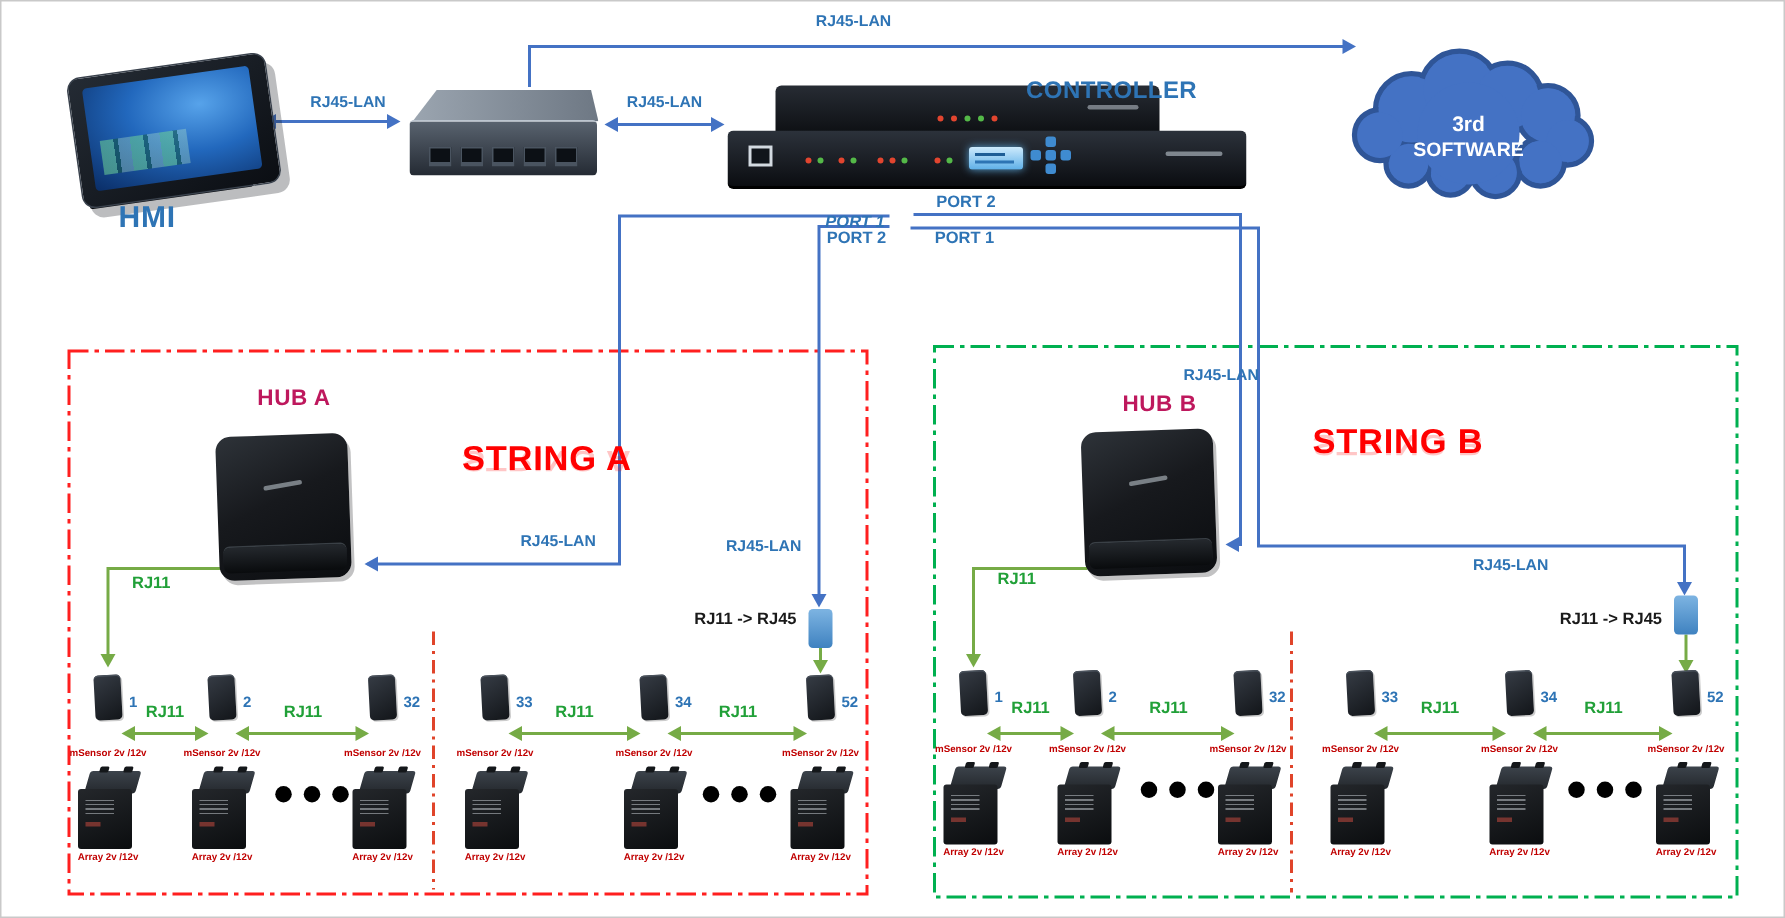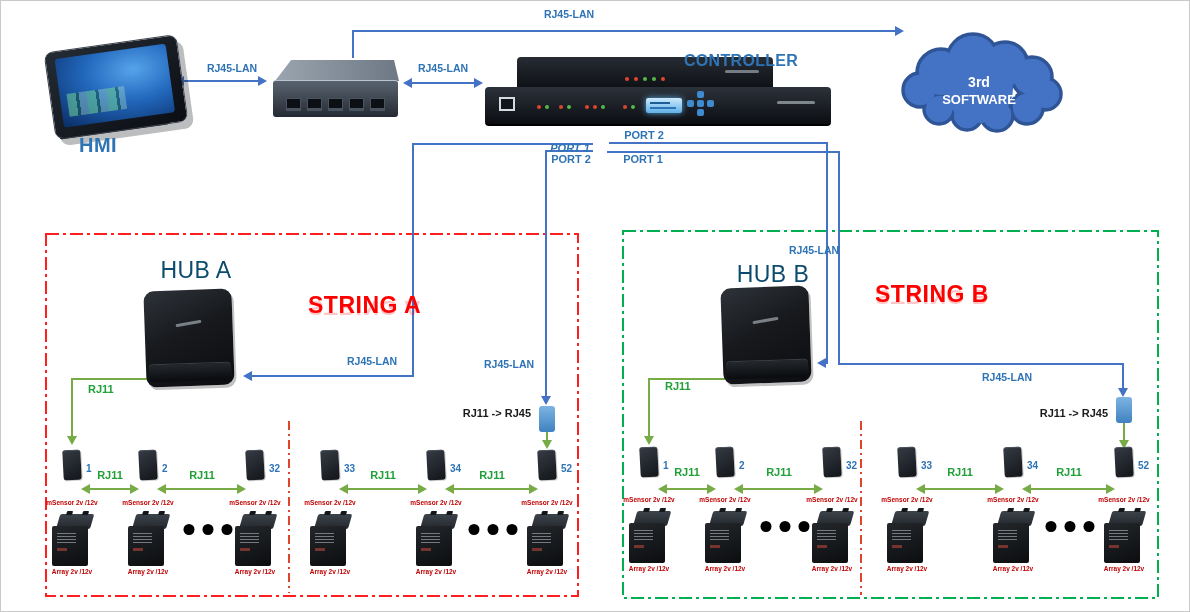--- a/index.html
+++ b/index.html
@@ -52,21 +52,21 @@
   .ctl-nav{position:absolute;left:212px;top:13px;width:7px;height:7px;border-radius:2px;background:#3f8bd0;
        box-shadow:0 -9px 0 #3f8bd0,0 9px 0 #3f8bd0,-10px 0 0 #3f8bd0,10px 0 0 #3f8bd0;}
   .ctl-front .logo{position:absolute;right:16px;top:14px;width:38px;height:3px;background:#97a0a8;border-radius:2px;opacity:.8;}
 
   .cloudwrap{left:880px;top:26px;z-index:4;}
 
   
   .string-box{position:absolute;z-index:2;}
   .string-a{left:45px;top:233px;width:532px;height:362px;}
   .string-b{left:622px;top:230px;width:535px;height:367px;}
-  .hub-label{position:absolute;font-weight:400;font-size:23px;color:#0c4a6e;letter-spacing:.4px;transform:translateX(-50%);left:150px;z-index:6;}
+  .hub-label{position:absolute;font-weight:700;font-size:15px;color:#be185d;letter-spacing:.4px;transform:translateX(-50%);left:150px;z-index:6;}
   .string-a .hub-label{top:23px;}
   .string-b .hub-label{top:30px;}
   .hub-top-label{position:absolute;left:166px;top:13px;}
   .string-title{position:absolute;font-weight:700;font-size:23px;color:#FF0000;letter-spacing:.5px;z-index:6;line-height:1;}
   .string-a .string-title{left:262px;top:60px;}
   .string-b .string-title{left:252px;top:52px;}
   .string-title .refl{position:absolute;left:0;top:100%;transform:scaleY(-.85);transform-origin:top;opacity:.22;}
   .hub{position:absolute;left:99px;top:56px;width:88px;height:96px;border-radius:10px;transform:rotate(-2deg);z-index:4;
        background:linear-gradient(155deg,#2e3339 0%,#17191d 45%,#0b0d10 100%);box-shadow:2px 3px 0 rgba(10,12,15,.25);}
   .hub::before{content:"";position:absolute;left:50%;top:32px;width:26px;height:3px;background:#9aa1a8;border-radius:2px;

